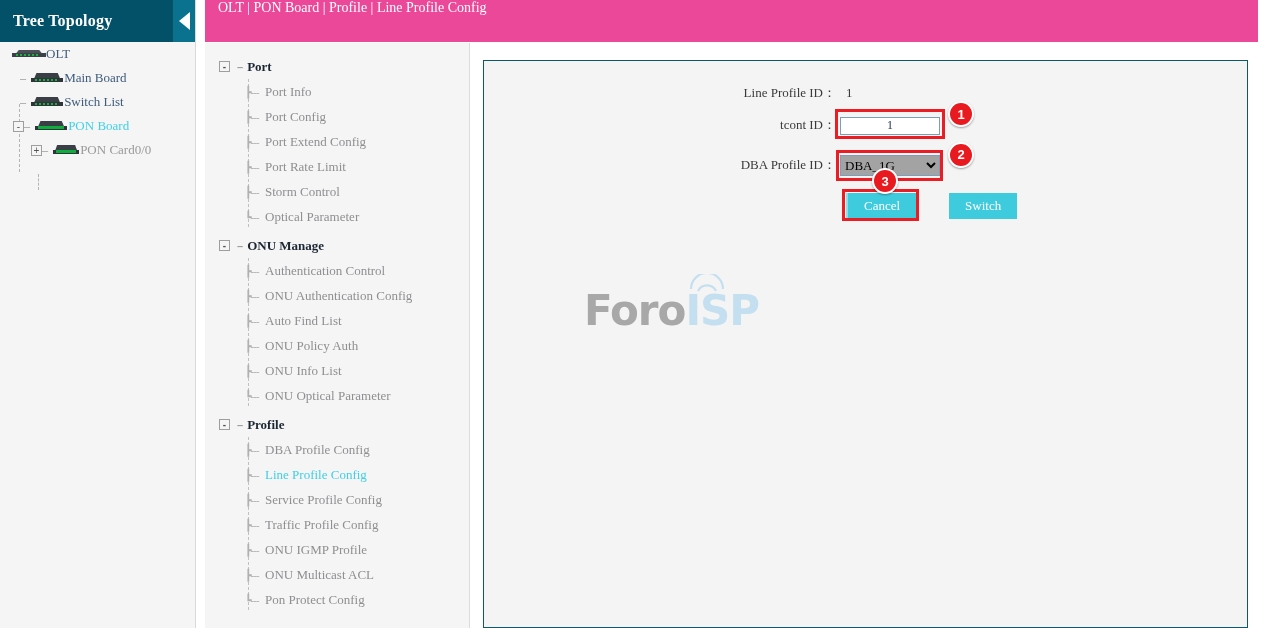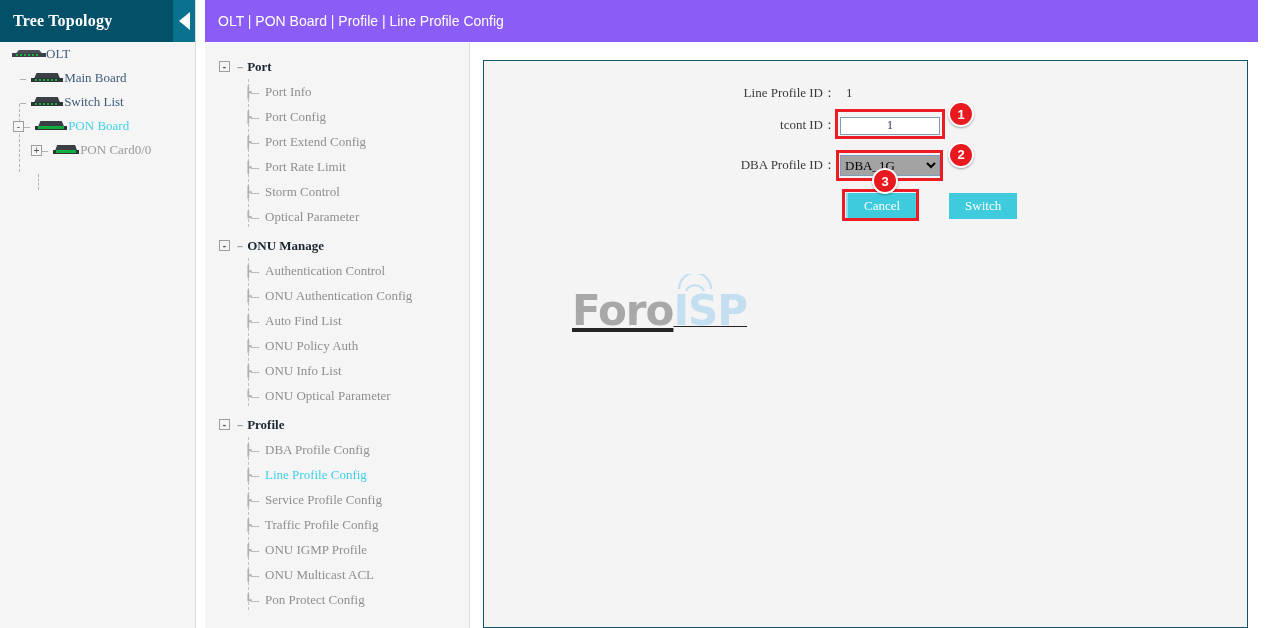--- a/index.html
+++ b/index.html
@@ -97,26 +97,26 @@
   .olt-ico .top { position:absolute; left:4px; top:0; width:26px; height:4px; background:#4b5058;
     clip-path: polygon(12% 0, 88% 0, 100% 100%, 0% 100%); }
   .olt-ico .base { position:absolute; left:0; top:3px; width:34px; height:4px; background:#3c4149; }
   .olt-ico .leds { position:absolute; left:4px; top:4px; width:22px; height:2px;
     background: repeating-linear-gradient(to right, #19b23c 0 2px, transparent 2px 4px); }
 
   
   .topbar {
     position: absolute; left: 205px; top: 0;
     width: 1053px; height: 42px;
-    background: #8b5cf6;
+    background: #ec4899;
     color: #ffffff;
-    display: flex; align-items: center;
+    display: flex; align-items: flex-start;
     padding-left: 13px;
     font-size: 14px;
-    font-family: Liberation Sans, sans-serif;
+    font-family: Liberation Serif, serif;
   }
 
   
   .menu-panel {
     position: absolute; left: 205px; top: 43px;
     width: 265px; height: 585px;
     background: #f5f5f5;
     border-right: 1px solid #dcdcdc;
     overflow: hidden;
   }
@@ -223,26 +223,25 @@
     padding: 5px 16px;
     cursor: pointer;
     font-family: "Liberation Serif", serif;
     border-left: 2px solid #8fdfea;
   }
   .btn.cancel { margin-left: 33px; border-left: none; }
 
   
   .watermark {
     position: absolute;
-    left: 88px; top: 229px;
+    left: 100px; top: 229px;
     display: flex; align-items: flex-end;
     opacity: .85;
     pointer-events: none;
     user-select: none;
-    text-decoration: underline;
   }
   .wm-foro {
     font-family: "DejaVu Sans", sans-serif;
     font-weight: bold;
     font-size: 42px;
     color: #9b9b9b;
     letter-spacing: -1px;
     line-height: 42px;
   }
   .wm-isp-wrap { position: relative; }

